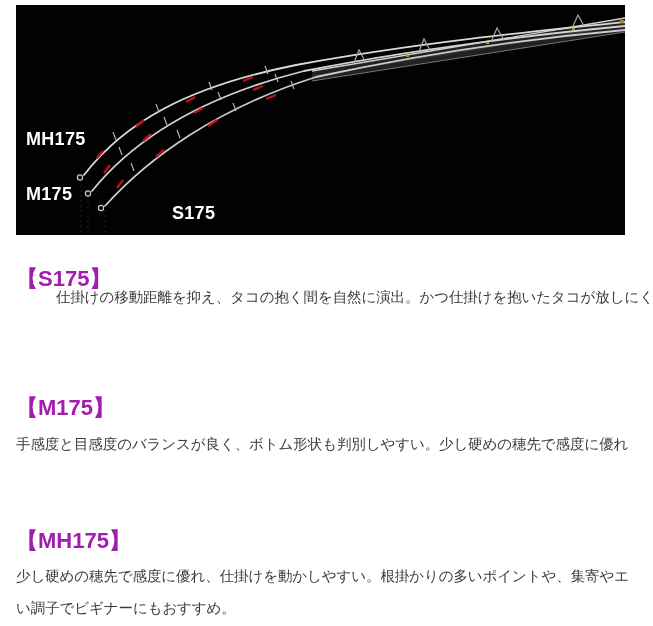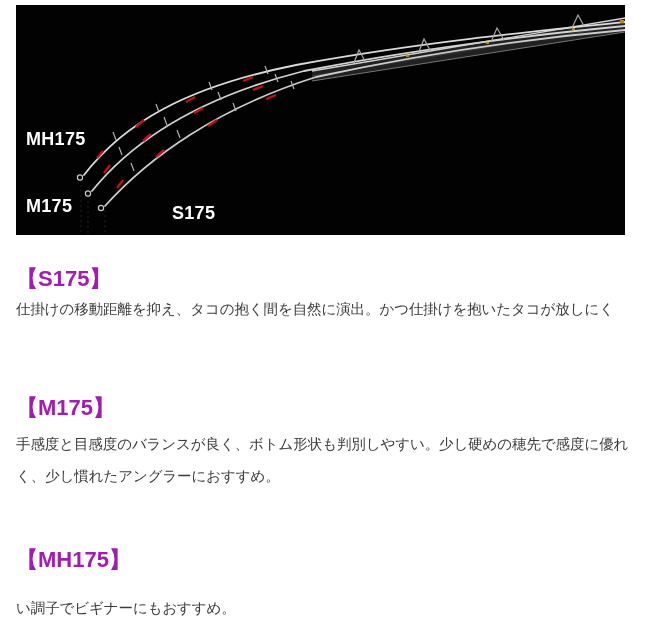--- a/index.html
+++ b/index.html
@@ -9,33 +9,33 @@
   }
   .photo{
     position:absolute;left:16px;top:5px;width:547px;height:230px;background:#c2410c;border-radius:6px;
   }
   .photo svg{position:absolute;left:0;top:0;}
   .rod-label{
     position:absolute;color:#ffffff;font-weight:bold;font-size:18px;
     letter-spacing:0.3px;line-height:1;white-space:nowrap;
   }
   #label-mh175{left:10px;top:125px;}
-  #label-m175{left:10px;top:180px;margin-top:12px;}
+  #label-m175{left:10px;top:180px;}
   #label-s175{left:112px;top:199px;margin-left:44px;}
   .sec-heading{
     position:absolute;left:16px;color:#a21caf;font-weight:bold;font-size:22px;
     line-height:19px;white-space:nowrap;
   }
   .sec-line{
     position:absolute;left:16px;color:#3b3b3b;font-size:14.5px;line-height:18px;
     white-space:nowrap;letter-spacing:-0.1px;
   }
-  #h-s175{top:269px;}  #s175-l1{top:300px;}  #s175-l2{top:335px;}
+  #h-s175{top:269px;}  #s175-l1{top:288px;margin-left:40px;}  #s175-l2{top:335px;}
   #h-m175{top:398px;}  #m175-l1{top:435px;}  #m175-l2{top:467px;}
-  #h-mh175{top:550px;} #mh175-l1{top:567px;} #mh175-l2{top:599px;}
+  #h-mh175{top:531px;} #mh175-l1{top:567px;} #mh175-l2{top:599px;}
 </style>
 </head>
 <body>
 
 <div class="page">
 
   <div class="photo">
     <svg width="609" height="230" viewBox="0 0 609 230">
       <rect x="0" y="0" width="609" height="230" fill="#020202"></rect>
 
@@ -112,18 +112,18 @@
     <div class="rod-label" id="label-mh175">MH175</div>
     <div class="rod-label" id="label-m175">M175</div>
     <div class="rod-label" id="label-s175">S175</div>
   </div>
 
   <div class="sec-heading" id="h-s175">【S175】</div>
   <div class="sec-line" id="s175-l1">仕掛けの移動距離を抑え、タコの抱く間を自然に演出。かつ仕掛けを抱いたタコが放しにく</div>
 
   <div class="sec-heading" id="h-m175">【M175】</div>
   <div class="sec-line" id="m175-l1">手感度と目感度のバランスが良く、ボトム形状も判別しやすい。少し硬めの穂先で感度に優れ</div>
-  <div class="sec-line" id="m175-l2">く、少し慣れたアングラーにおすすめ。</div>
 
   <div class="sec-heading" id="h-mh175">【MH175】</div>
+  <div class="sec-line" id="mh175-l1">少し硬めの穂先で感度に優れ、仕掛けを動かしやすい。根掛かりの多いポイントや、集寄やエ</div>
   <div class="sec-line" id="mh175-l2">い調子でビギナーにもおすすめ。</div>
 
 </div>
 
 </body></html>

